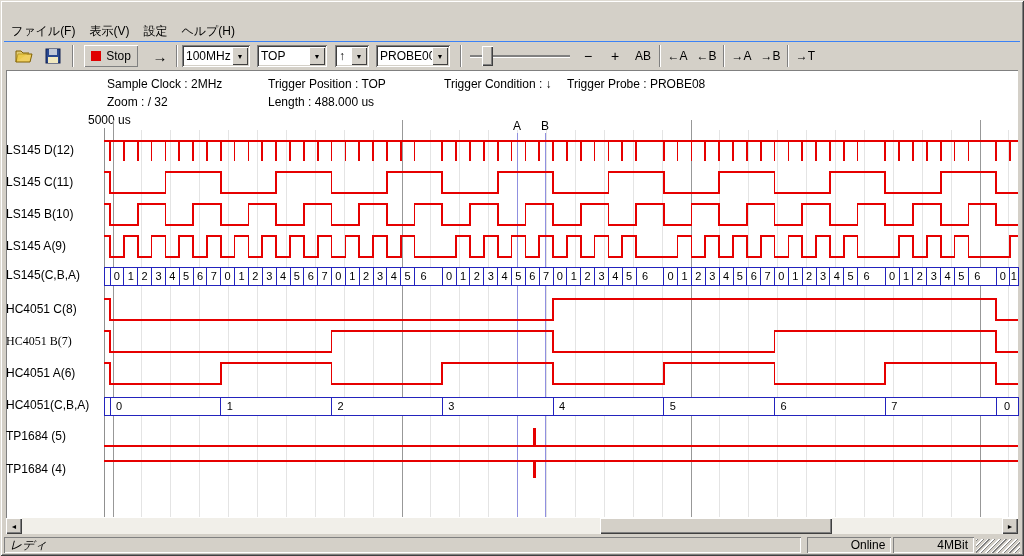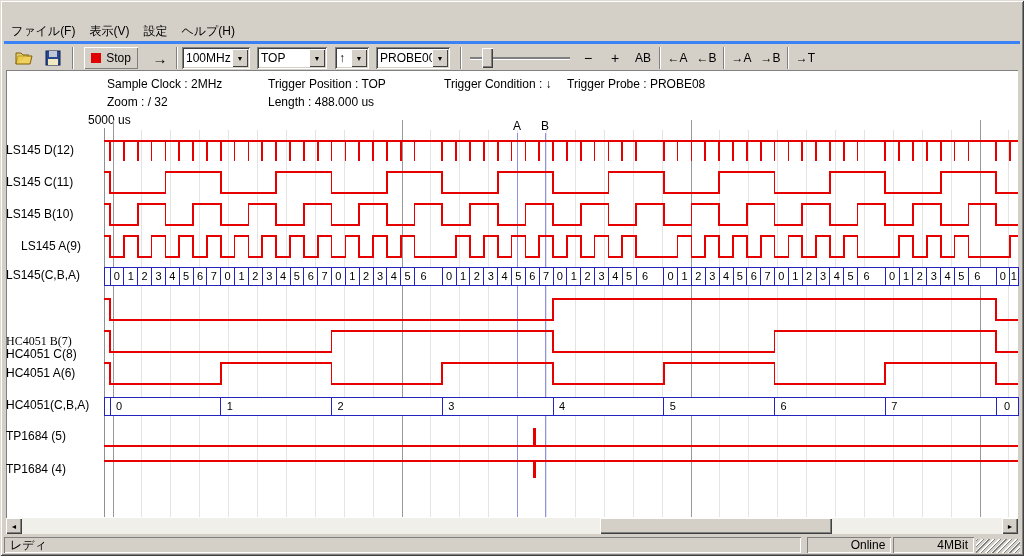--- a/index.html
+++ b/index.html
@@ -12,21 +12,21 @@
   #title-text{color:#fff;font-size:12px;margin-left:4px;white-space:nowrap;overflow:hidden;flex:1;}
   .tb-btn{width:16px;height:14px;background:#d4d0c8;margin-left:2px;display:flex;align-items:center;justify-content:center;
           box-shadow:inset 1px 1px 0 #fff,inset -1px -1px 0 #404040;font-size:10px;line-height:10px;color:#000;}
   .glyph-min{display:block;width:7px;height:2px;background:#000;margin-top:7px;}
   .glyph-max{display:block;width:8px;height:7px;border:1px solid #000;border-top-width:2px;}
   .glyph-close{font-weight:bold;font-size:11px;}
   
   #menubar{position:absolute;left:4px;top:23px;right:4px;height:17px;display:flex;align-items:center;font-size:12px;}
   .menu-item{padding:1px 7px;}
   
-  #toolbar{position:absolute;left:4px;top:41px;right:4px;height:20px;border-top:3px solid #3b82f6;}
+  #toolbar{position:absolute;left:4px;top:41px;right:4px;height:20px;border-top:1px solid #3b82f6;}
   .tsep{position:absolute;top:3px;width:2px;height:22px;border-left:1px solid #808080;border-right:1px solid #fff;}
   .tbtn{position:absolute;top:3px;height:22px;display:flex;align-items:center;justify-content:center;font-size:12px;color:#000;}
   .icobtn{width:26px;}
   #stop-btn{box-shadow:inset 1px 1px 0 #fff,inset -1px -1px 0 #808080;font-size:12px;gap:5px;}
   .stop-sq{width:10px;height:10px;background:#e00000;display:block;}
   .combo{position:absolute;top:3px;height:22px;background:#fff;
          box-shadow:inset 1px 1px 0 #808080,inset -1px -1px 0 #fff,inset 2px 2px 0 #404040,inset -2px -2px 0 #d4d0c8;}
   .combo-val{position:absolute;left:4px;top:4px;font-size:12px;white-space:nowrap;}
   .combo-arrow{position:absolute;right:2px;top:2px;bottom:2px;width:16px;background:#d4d0c8;
                box-shadow:inset 1px 1px 0 #fff,inset -1px -1px 0 #404040;display:flex;align-items:center;justify-content:center;font-size:7px;}
@@ -42,21 +42,21 @@
   #wave-svg{position:absolute;left:0;top:0;pointer-events:none;}
   
   #hscroll{position:absolute;left:6px;top:518px;width:1012px;height:16px;background:#f1efe9;}
   .sc-btn{position:absolute;top:0;width:16px;height:16px;background:#d4d0c8;display:flex;align-items:center;justify-content:center;
           font-size:7px;box-shadow:inset 1px 1px 0 #fff,inset -1px -1px 0 #404040,inset -2px -2px 0 #808080;}
   #sc-thumb{position:absolute;left:594px;top:0;width:232px;height:16px;background:#d4d0c8;
             box-shadow:inset 1px 1px 0 #fff,inset -1px -1px 0 #404040,inset -2px -2px 0 #808080;}
   
   #statusbar{position:absolute;left:4px;top:537px;right:4px;height:16px;display:flex;font-size:12px;align-items:stretch;}
   .panel{box-shadow:inset 1px 1px 0 #808080,inset -1px -1px 0 #fff;padding:0 6px;display:flex;align-items:center;white-space:nowrap;}
-  #p-ready{flex:1;margin-right:4px;}
+  #p-ready{flex:1;margin-right:4px;font-style:italic;}
   .pr{margin-left:2px;padding-left:44px;}
   #grip{width:14px;height:14px;align-self:flex-end;
         background:repeating-linear-gradient(135deg,#fff 0 1px,#808080 1px 2px,#d4d0c8 2px 4px);}
 </style>
 </head>
 <body>
 
 <div id="win">
 
 
@@ -129,23 +129,23 @@
     <span class="info" style="left:262px;top:7px">Trigger Position : TOP</span>
     <span class="info" style="left:438px;top:7px">Trigger Condition : ↓</span>
     <span class="info" style="left:561px;top:7px">Trigger Probe : PROBE08</span>
     <span class="info" style="left:101px;top:25px">Zoom : /  32</span>
     <span class="info" style="left:262px;top:25px">Length : 488.000 us</span>
     <span class="info" style="left:82px;top:43px">5000 us</span>
     <div id="labels">
         <div style="top: 73px;">LS145 D(12)</div>
         <div style="top: 104.5px;">LS145 C(11)</div>
         <div style="top: 136.5px;">LS145 B(10)</div>
-        <div style="top: 168.5px; text-align: center;">LS145 A(9)</div>
+        <div style="top: 168.5px;">LS145 A(9)</div>
         <div style="top: 198px;">LS145(C,B,A)</div>
-        <div style="top: 231.5px; margin-top: 45px;">HC4051 C(8)</div>
+        <div style="top: 231.5px;">HC4051 C(8)</div>
         <div style="top: 263.5px; font-family: Liberation Serif, serif;">HC4051 B(7)</div>
         <div style="top: 295.5px;">HC4051 A(6)</div>
         <div style="top: 328px;">HC4051(C,B,A)</div>
         <div style="top: 359px;">TP1684 (5)</div>
         <div style="top: 391.5px;">TP1684 (4)</div>
       </div>
   </div>
 
   <svg id="wave-svg" width="1024" height="556">
       <line x1="113" y1="120" x2="113" y2="517" stroke="#989898" stroke-width="1" shape-rendering="crispEdges"></line>

